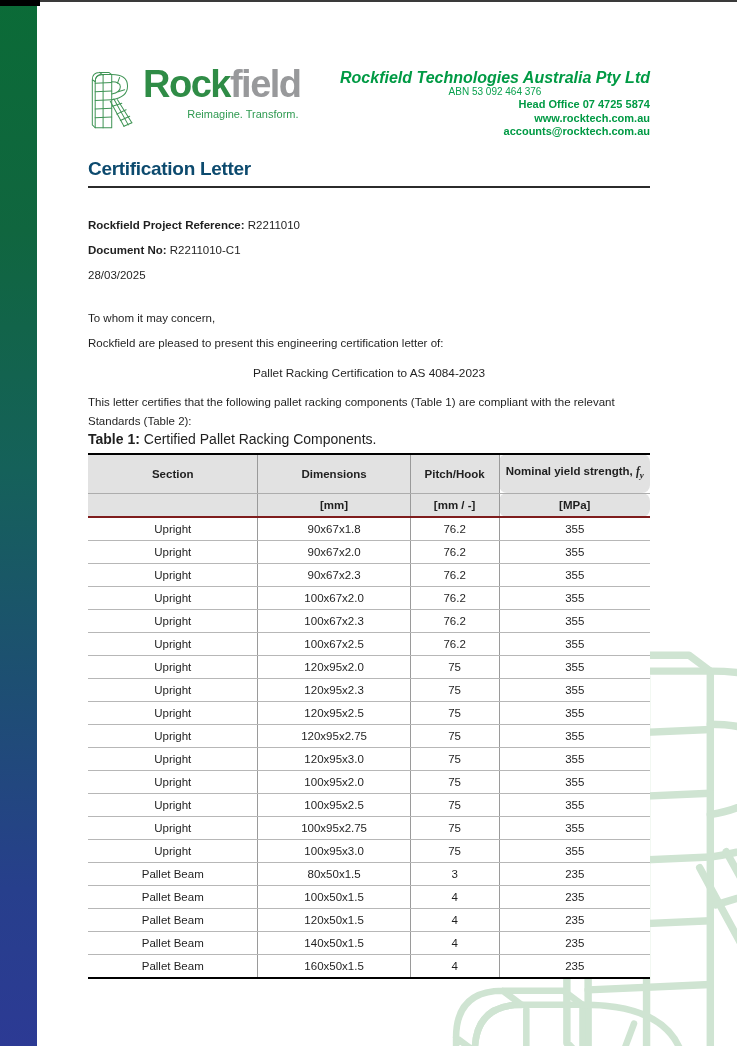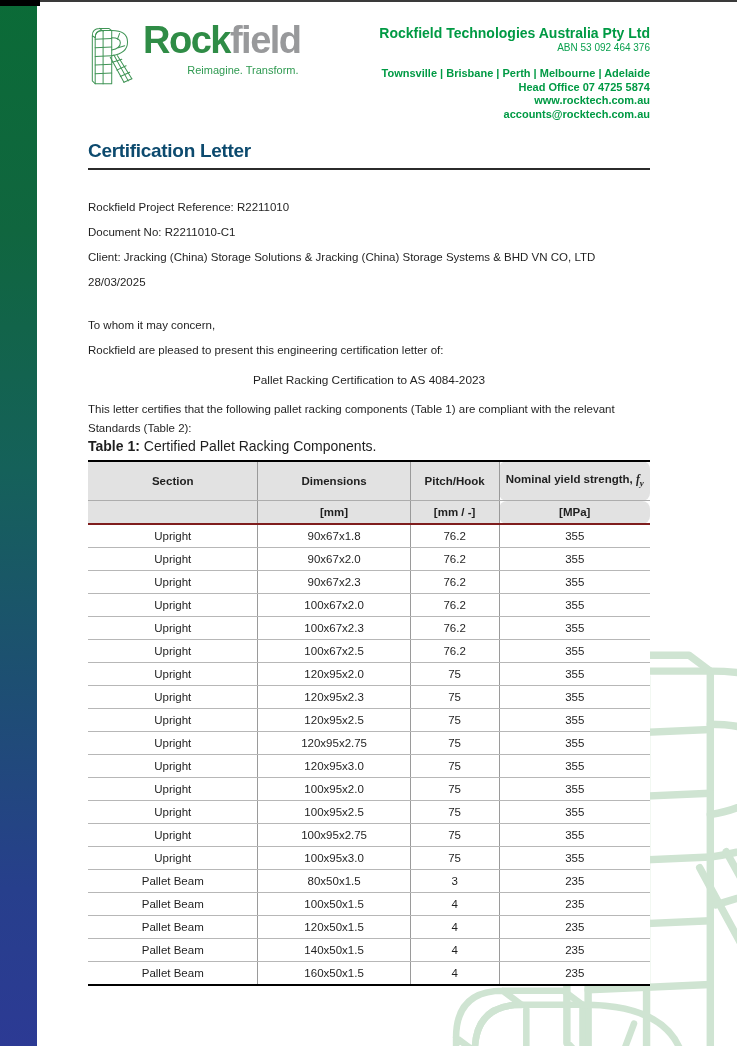--- a/index.html
+++ b/index.html
@@ -24,45 +24,45 @@
   .watermark{position:absolute;z-index:0;color:#cfe4d2;}
   .wm-right{right:-138px;top:618px;width:340px;height:470px;}
   .wm-bottom{left:428px;top:958px;width:300px;height:412px;}
 
   .content{
     position:relative;z-index:1;
     margin-left:88px;width:562px;
   }
 
   
-  .header-row{display:flex;justify-content:space-between;padding-top:20px;}
+  .header-row{display:flex;justify-content:space-between;padding-top:20px;margin-top:44px;}
   .logo-group{display:flex;align-items:flex-start;}
   .logo-icon{width:46px;height:66px;color:#3f9455;margin-top:2px;}
   .logo-textwrap{margin-left:9px;}
   .logo-word{font-size:38px;font-weight:bold;letter-spacing:-1.5px;line-height:40px;}
   .logo-word .p1{color:#2f8c46;}
   .logo-word .p2{color:#98999b;}
   .logo-tagline{color:#2f9a51;font-size:11px;text-align:right;margin-top:4px;padding-right:2px;}
 
   .contact{ text-align:right;color:#009a44;font-size:11px;line-height:13.5px;padding-top:7px;}
-  .contact .co{font-weight:bold;font-size:14px;}
-  .contact .abn{font-size:10px;color:#0aa04e;}
+  .contact .co{font-weight:bold;font-size:16px;font-style:italic;}
+  .contact .abn{font-size:10px;color:#0aa04e;text-align:center;}
   .contact .grp{margin-top:13px;font-weight:bold;}
   .contact div{white-space:nowrap;}
 
   
   .doc-title{
     margin-top:19px;
     color:#0c4a6e;font-size:19px;font-weight:bold;letter-spacing:-0.3px;
   }
   .title-rule{height:2px;background:#2b2b2b;margin-top:6px;}
 
   
   .ref-block{margin-top:25px;font-size:11.5px;line-height:25px;}
-  .ref-block b{font-weight:normal;margin-top:44px;}
+  .ref-block b{font-weight:bold;margin-top:44px;}
 
   .body-block{margin-top:24px;font-size:11.5px;}
   .salutation{margin:0 0 0 0;}
   .intro{margin-top:13px;}
   .cert-title{margin-top:17px;text-align:center;font-weight:normal;font-size:11.8px;}
   .certifies{margin-top:13px;line-height:19px;}
   .table-caption{font-size:14px;}
 
   
   table.spec{
@@ -139,34 +139,32 @@
         </svg>
         <div class="logo-textwrap">
           <div class="logo-word"><span class="p1">Rock</span><span class="p2">field</span></div>
           <div class="logo-tagline">Reimagine. Transform.</div>
         </div>
       </div>
 
       <div class="contact">
         <div class="co">Rockfield Technologies Australia Pty Ltd</div>
         <div class="abn">ABN 53 092 464 376</div>
-        <div class="grp">Townsville | Brisbane | Perth | Melbourne | Adelaide</div>
         <div style="font-weight:bold">Head Office 07 4725 5874</div>
         <div style="font-weight:bold">www.rocktech.com.au</div>
         <div style="font-weight:bold">accounts@rocktech.com.au</div>
       </div>
     </div>
 
     <div class="doc-title">Certification Letter</div>
     <div class="title-rule"></div>
 
     <div class="ref-block">
       <div><b>Rockfield Project Reference:</b><span> R2211010</span></div>
       <div><b>Document No:</b><span> R2211010-C1</span></div>
-      <div><b>Client</b><span>: Jracking (China) Storage Solutions &amp; Jracking (China) Storage Systems &amp; BHD VN CO, LTD</span></div>
       <div>28/03/2025</div>
     </div>
 
     <div class="body-block">
       <div class="salutation">To whom it may concern,</div>
       <div class="intro">Rockfield are pleased to present this engineering certification letter of:</div>
       <div class="cert-title">Pallet Racking Certification to AS 4084-2023</div>
       <div class="certifies">This letter certifies that the following pallet racking components (Table 1) are compliant with the relevant Standards (Table 2):</div>
       <div class="table-caption"><b>Table 1:</b><span> Certified Pallet Racking Components.</span></div>
     </div>

